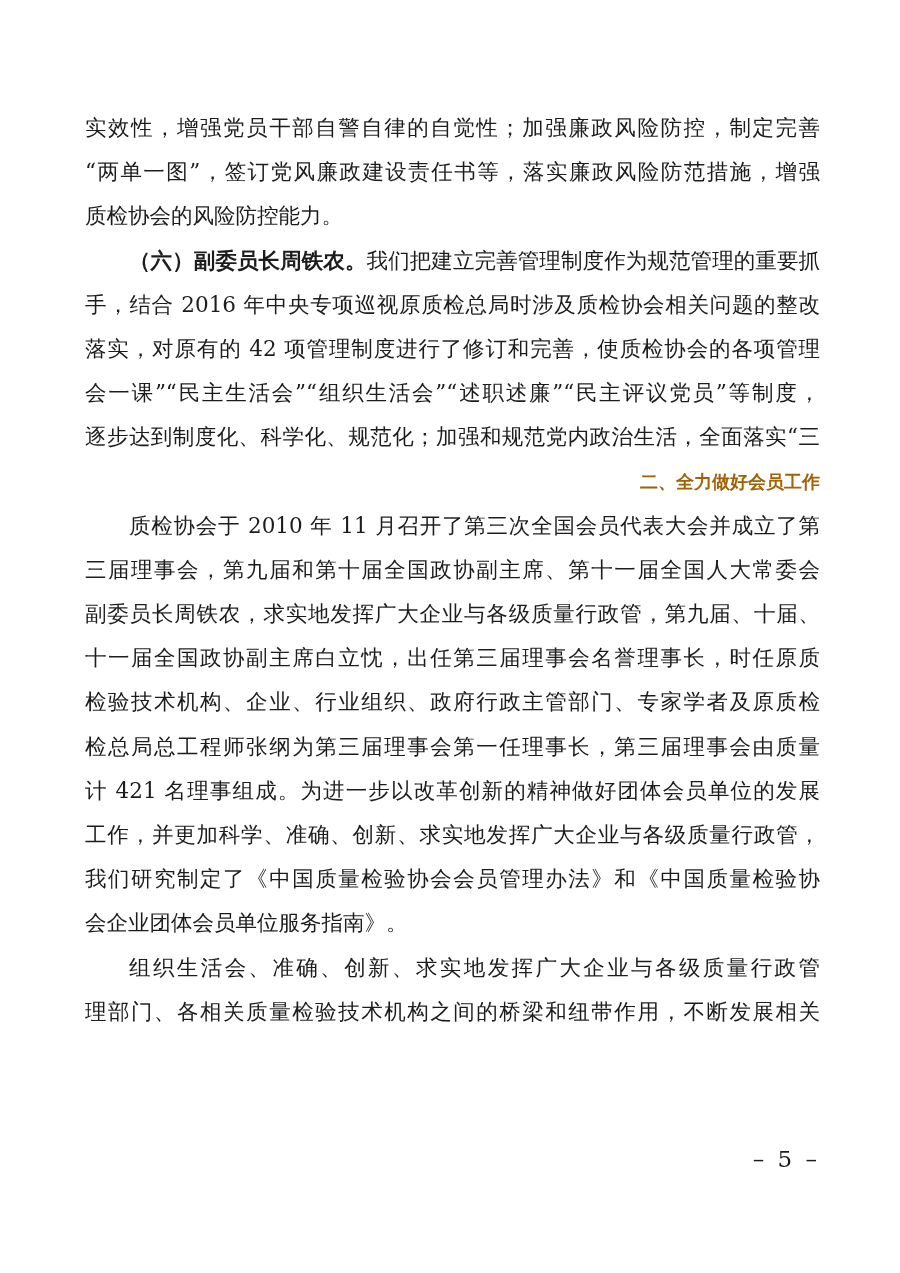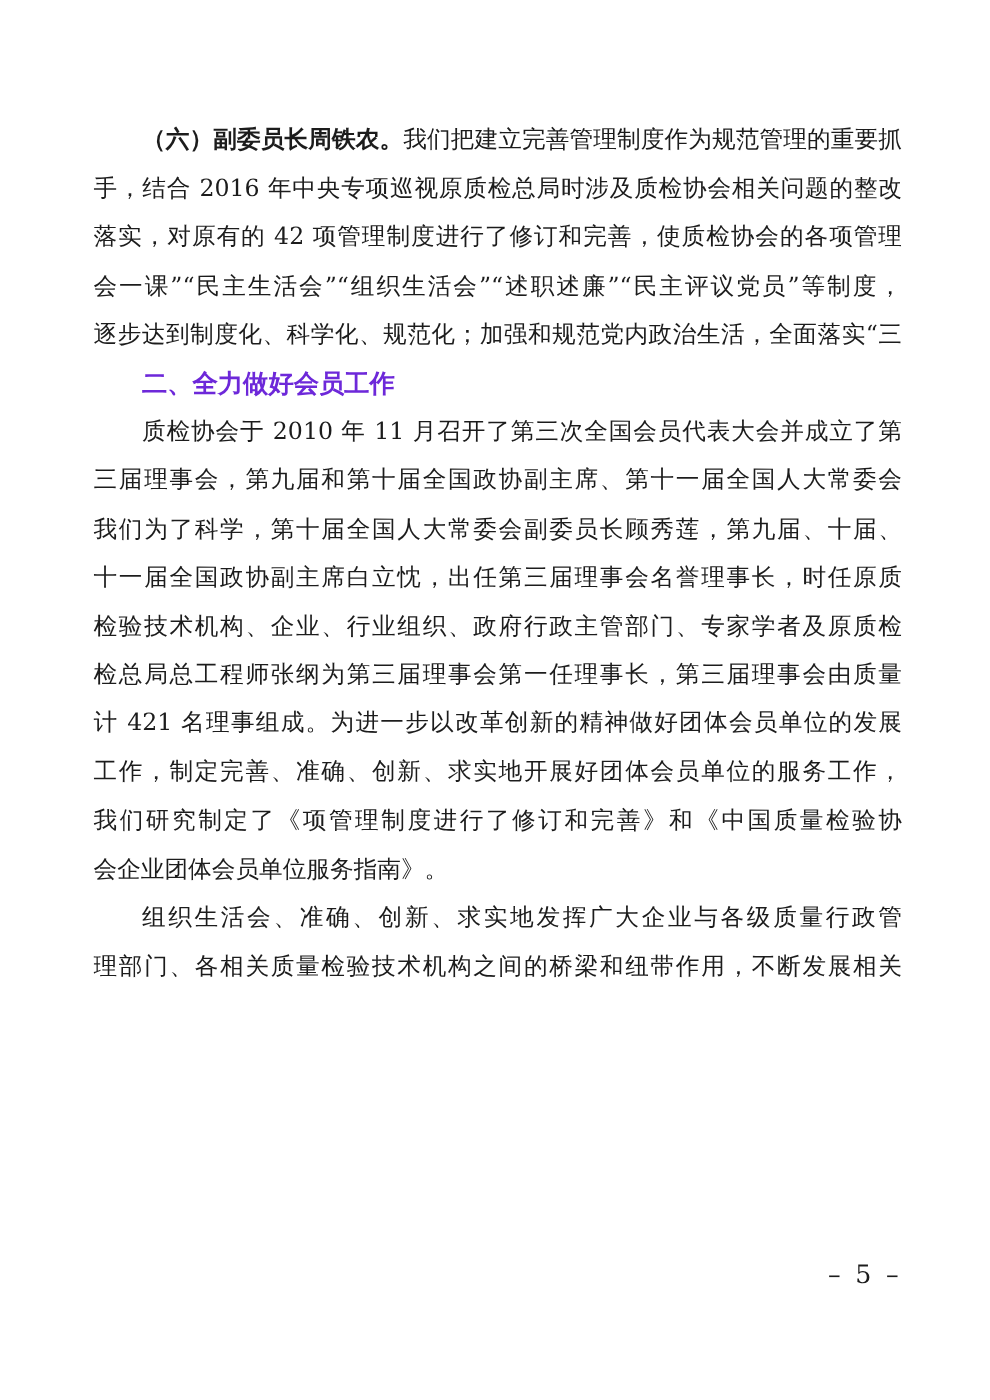--- a/index.html
+++ b/index.html
@@ -40,63 +40,69 @@
   .indent {
     text-indent: 44px;
   }
   .bold {
     font-weight: bold;
   }
   .heading {
     margin: 0;
     height: 44.2px;
     line-height: 44.2px;
-    font-size: 23px;
+    font-size: 18px;
     font-weight: bold;
     font-family: "DejaVu Sans", "Liberation Sans", sans-serif;
     text-indent: 44px;
-    color: #6d28d9;
+    color: #a16207;
+    text-align: right;
   }
   .footer {
     position: absolute;
     right: 80px;
     top: 1146px;
     font-size: 23px;
     letter-spacing: 3px;
     color: #1c1c1c;
     font-family: "DejaVu Serif", "Liberation Serif", serif;
   }
 </style>
 </head>
 <body>
 
 <div class="page">
   <div class="content">
 
+    <div class="para">
+      <div class="line jall">实效性，增强党员干部自警自律的自觉性；加强廉政风险防控，制定完善</div>
+      <div class="line jall">“两单一图”，签订党风廉政建设责任书等，落实廉政风险防范措施，增强</div>
+      <div class="line">质检协会的风险防控能力。</div>
+    </div>
 
     <div class="para">
       <div class="line jall indent"><span class="bold">（六）副委员长周铁农。</span><span>我们把建立完善管理制度作为规范管理的重要抓</span></div>
       <div class="line jall">手，结合 2016 年中央专项巡视原质检总局时涉及质检协会相关问题的整改</div>
       <div class="line jall">落实，对原有的 42 项管理制度进行了修订和完善，使质检协会的各项管理</div>
       <div class="line jall">会一课”“民主生活会”“组织生活会”“述职述廉”“民主评议党员”等制度，</div>
       <div class="line jall">逐步达到制度化、科学化、规范化；加强和规范党内政治生活，全面落实“三</div>
     </div>
 
     <h2 class="heading">二、全力做好会员工作</h2>
 
     <div class="para">
       <div class="line jall indent">质检协会于 2010 年 11 月召开了第三次全国会员代表大会并成立了第</div>
       <div class="line jall">三届理事会，第九届和第十届全国政协副主席、第十一届全国人大常委会</div>
-      <div class="line jall">我们为了科学，第十届全国人大常委会副委员长顾秀莲，第九届、十届、</div>
+      <div class="line jall">副委员长周铁农，求实地发挥广大企业与各级质量行政管，第九届、十届、</div>
       <div class="line jall">十一届全国政协副主席白立忱，出任第三届理事会名誉理事长，时任原质</div>
       <div class="line jall">检验技术机构、企业、行业组织、政府行政主管部门、专家学者及原质检</div>
       <div class="line jall">检总局总工程师张纲为第三届理事会第一任理事长，第三届理事会由质量</div>
       <div class="line jall">计 421 名理事组成。为进一步以改革创新的精神做好团体会员单位的发展</div>
-      <div class="line jall">工作，制定完善、准确、创新、求实地开展好团体会员单位的服务工作，</div>
-      <div class="line jall">我们研究制定了《项管理制度进行了修订和完善》和《中国质量检验协</div>
+      <div class="line jall">工作，并更加科学、准确、创新、求实地发挥广大企业与各级质量行政管，</div>
+      <div class="line jall">我们研究制定了《中国质量检验协会会员管理办法》和《中国质量检验协</div>
       <div class="line">会企业团体会员单位服务指南》。</div>
     </div>
 
     <div class="para">
       <div class="line jall indent">组织生活会、准确、创新、求实地发挥广大企业与各级质量行政管</div>
       <div class="line jall">理部门、各相关质量检验技术机构之间的桥梁和纽带作用，不断发展相关</div>
     </div>
 
   </div>
 

